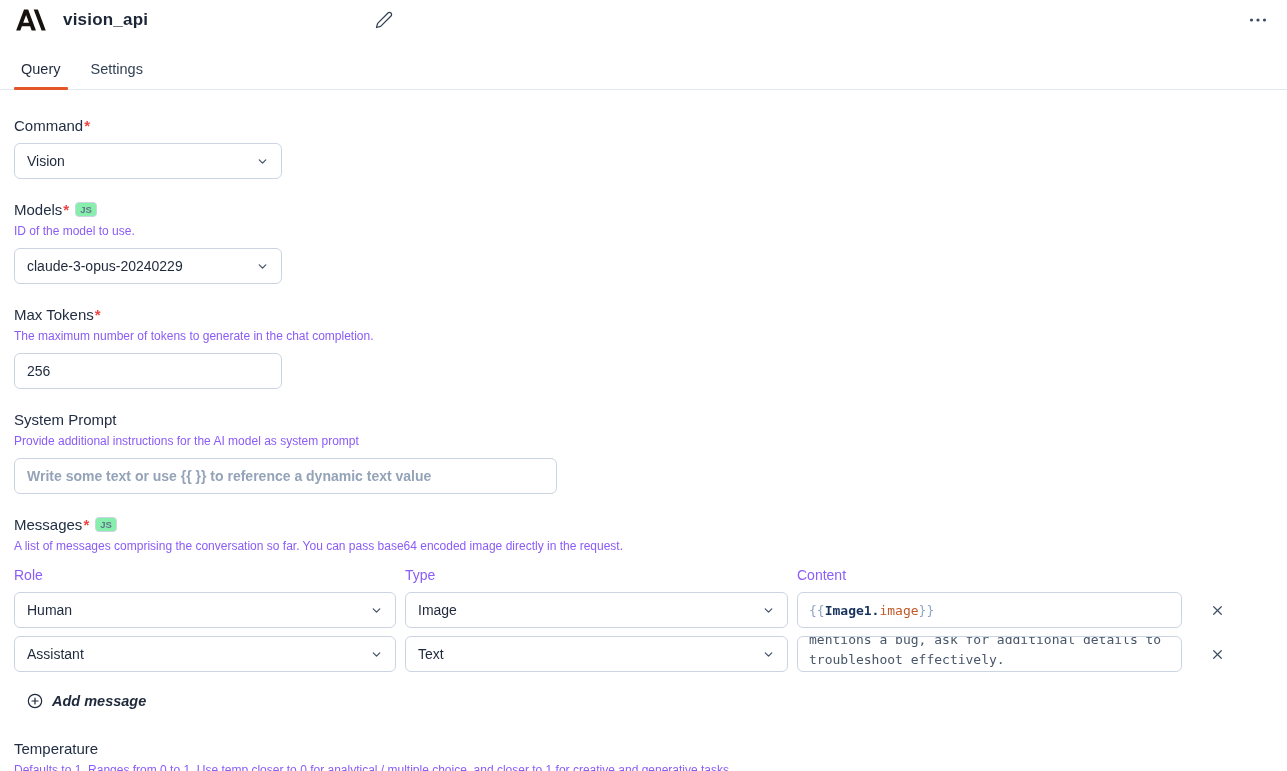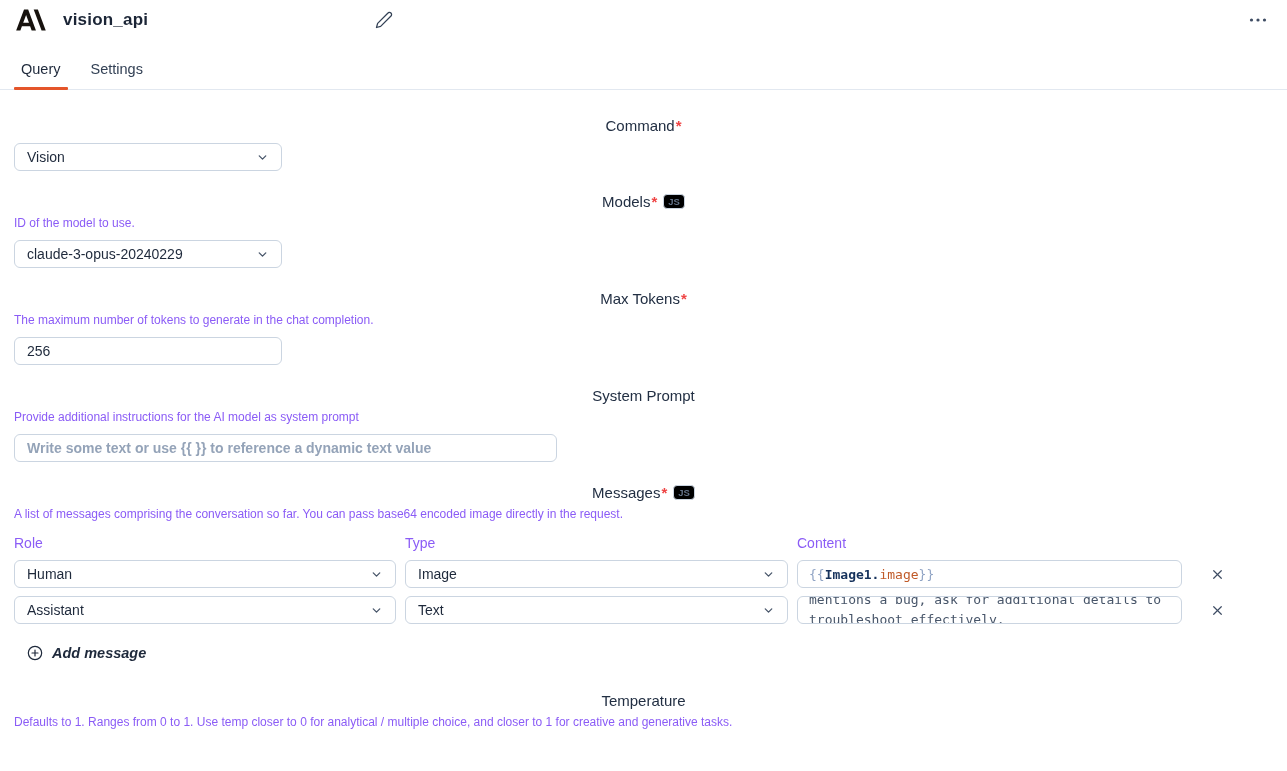--- a/index.html
+++ b/index.html
@@ -41,31 +41,31 @@
   }
   .tab + .tab { margin-left: 16px; }
   .tab.active { color: #1e293b; }
   .tab.active::after {
     content: ""; position: absolute; left: 0; right: 0; bottom: -1px;
     height: 3px; background: var(--accent, #e4552a); border-radius: 1px;
   }
   
   .main { padding: 27px 14px 0 14px; }
   .field { margin-bottom: 22px; }
-  .field-label-row { display: flex; align-items: center; gap: 6px; margin-bottom: 9px; justify-content: center; }
+  .field-label-row { display: flex; align-items: center; gap: 6px; margin-bottom: 9px; }
   .field-label { font-size: 15px; font-weight: 500; color: #222f43; }
   .req { color: #ef4444; font-weight: 600; margin-left: 1px; }
   .js-badge {
     font-size: 9.5px; font-weight: 600; color: #64748b;
     border: 1px solid #cbd5e1; border-radius: 4px;
-    padding: 1px 4px; line-height: 1.2; background: #000000; cursor: pointer;
+    padding: 1px 4px; line-height: 1.2; background: #86efac; cursor: pointer;
   }
   .helper { font-size: 12px; color: #8b5cf6; margin: -3px 0 10px 0; }
   .text-input, .select, .code-input, .code-area {
-    height: 28px; border: 1px solid #cbd5e1; border-radius: 6px;
+    height: 36px; border: 1px solid #cbd5e1; border-radius: 6px;
     background: #fff; font-size: 14px; color: #1e293b;
   }
   .text-input { width: 268px; padding: 0 12px; font-family: inherit; }
   .text-input.wide { width: 543px; font-weight: bold; }
   .text-input::placeholder { color: #94a3b8; }
   .select {
     display: flex; align-items: center; justify-content: space-between;
     padding: 0 12px; cursor: pointer; width: 268px;
   }
   .select .chev { flex: none; margin-left: 8px; }

